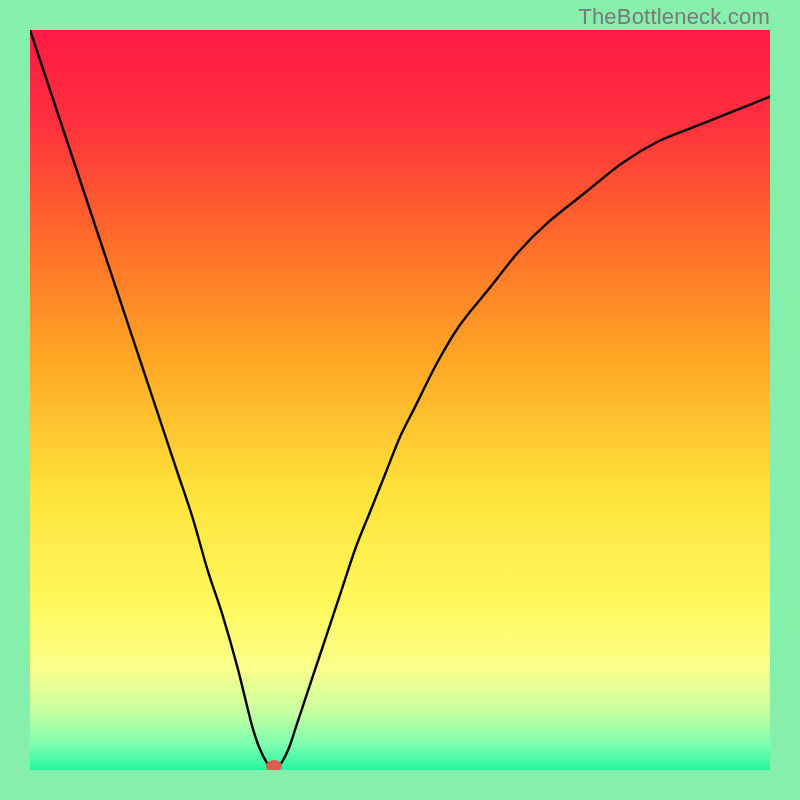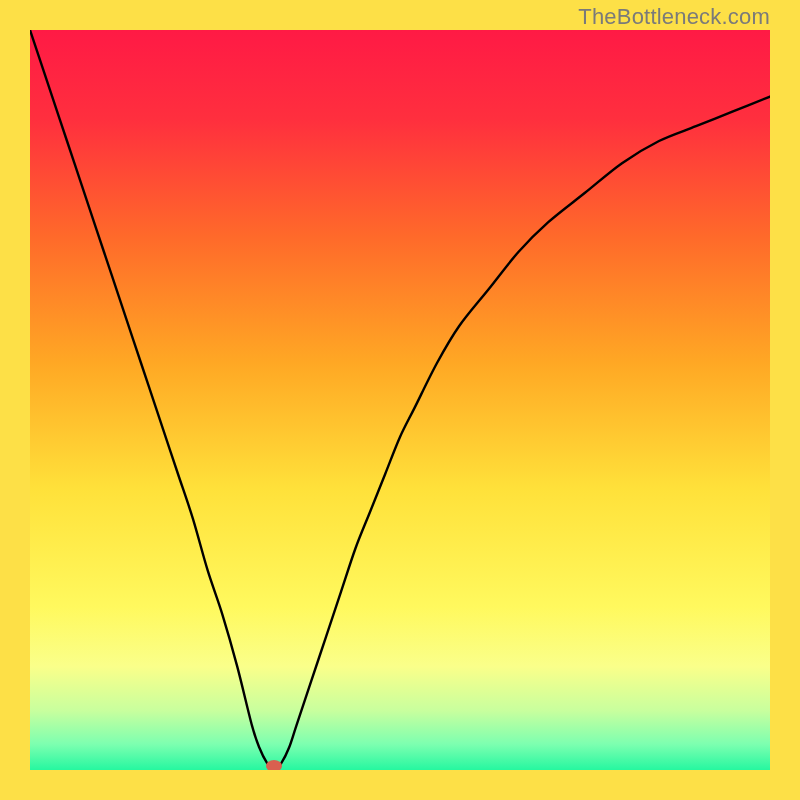--- a/index.html
+++ b/index.html
@@ -10,21 +10,21 @@
     background: #000;
     overflow: hidden;
     font-family: Arial, Helvetica, sans-serif;
   }
   .frame {
     position: absolute;
     top: 0;
     left: 0;
     width: 800px;
     height: 800px;
-    background: #fde047;
+    background: #86efac;
   }
   .plot-area {
     position: absolute;
     top: 30px;
     left: 30px;
     width: 740px;
     height: 740px;
     overflow: hidden;
   }
   .gradient {

